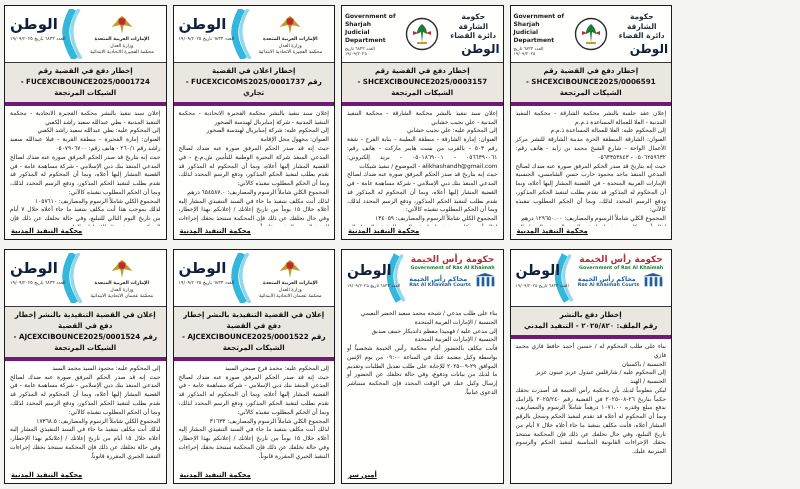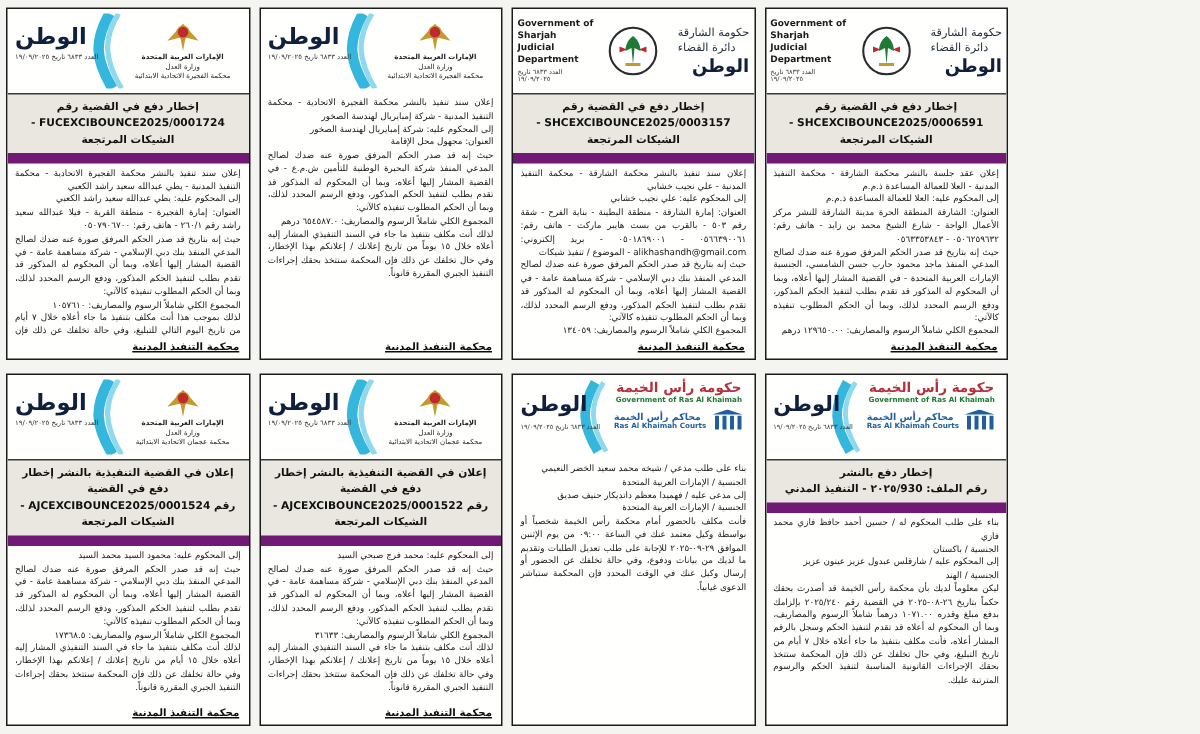--- a/index.html
+++ b/index.html
@@ -14,42 +14,42 @@
   .watan .edition{position:absolute;left:2px;top:27px;font-size:4.6px;color:#333;white-space:nowrap;}
   .ministry{flex:1;display:flex;flex-direction:column;align-items:center;gap:1px;padding-top:1px;}
   .m-line{font-size:4.7px;color:#222;text-align:center;line-height:1.25;direction:rtl;}
   .m-line.b{font-weight:bold;}
   
   .hdr-sharjah{justify-content:space-between;}
   .sh-en{flex:0 0 34%;display:flex;flex-direction:column;gap:2px;}
   .sh-en .en{font-size:6px;font-weight:bold;color:#1c1c1c;line-height:1.3;white-space:pre-line;}
   .sh-en .edition{font-size:4.4px;color:#333;}
   .sh-ar{flex:0 0 34%;display:flex;flex-direction:column;align-items:flex-end;gap:1px;}
-  .sh-ar .callig{font-size:7.5px;font-weight:normal;color:#25303f;text-align:left;line-height:1.3;white-space:pre-line;direction:rtl;}
+  .sh-ar .callig{font-size:7.5px;font-weight:bold;color:#25303f;text-align:center;line-height:1.3;white-space:pre-line;direction:rtl;}
   .sh-ar .word-sm{font-size:12px;font-weight:bold;color:#101f3c;}
   
   .hdr-rak{justify-content:space-between;align-items:flex-start;}
   .watan-rak{position:relative;flex:0 0 38%;height:52px;}
   .watan-rak .swoosh{position:absolute;right:-2px;top:0;height:52px;width:24px;}
   .watan-rak .word{position:absolute;left:2px;top:10px;font-size:14px;font-weight:bold;color:#101f3c;}
   .watan-rak .edition{position:absolute;left:2px;top:31px;font-size:4.4px;color:#333;white-space:nowrap;}
   .rak-block{flex:1;display:flex;flex-direction:column;align-items:center;gap:1px;padding-top:2px;}
   .rak-callig{font-size:9px;font-weight:bold;color:#b5303f;direction:rtl;}
   .rak-en{font-size:4.8px;font-weight:bold;color:#1e7a34;}
   .rak-courts{display:flex;align-items:center;gap:3px;margin-top:2px;}
   .rak-courts .c-txt{display:flex;flex-direction:column;align-items:flex-start;}
   .courts-ar{font-size:6.3px;font-weight:bold;color:#1f5f9e;direction:rtl;}
   .courts-en{font-size:4.8px;font-weight:bold;color:#1f5f9e;}
   
-  .titlebar{background:#e9e7df;border-top:1px solid #3a3a3a;border-bottom:7px solid #701a75;
+  .titlebar{background:#e9e7df;border-top:1px solid #3a3a3a;border-bottom:4px solid #701a75;
             text-align:center;font-weight:bold;font-size:7.1px;line-height:1.55;padding:3px 2px;
             direction:rtl;white-space:pre-line;color:#111;}
   .nbody{flex:1;direction:rtl;font-size:5.85px;line-height:1.5;color:#161616;
          text-align:justify;padding:3px 5px 1px;white-space:pre-line;overflow:hidden;}
-  .sig{direction:rtl;text-align:right;font-size:6.8px;font-weight:bold;text-decoration:underline;
+  .sig{direction:rtl;text-align:left;font-size:6.8px;font-weight:bold;text-decoration:underline;
        padding:1px 6px 4px;color:#0c0c0c;}
 </style>
 </head>
 <body>
 
 <div class="page">
 
   <article class="card">
     <header class="hdr hdr-federal">
       <div class="watan">
@@ -94,20 +94,22 @@
       <div class="ministry">
         <svg width="26" height="21" viewBox="0 0 30 24">
             <path d="M15 2 L3 15 L13 12.5 L15 23 L17 12.5 L27 15 Z" fill="#c49a2c"></path>
             <circle cx="15" cy="8.5" r="4.6" fill="#bf2a2e" stroke="#c49a2c" stroke-width="1"></circle>
           </svg>
         <div class="m-line b">الإمارات العربية المتحدة</div>
         <div class="m-line">وزارة العدل</div>
         <div class="m-line">محكمة الفجيرة الاتحادية الابتدائية</div>
       </div>
     </header>
+    <div class="titlebar">إخطار اعلان في القضية
+رقم FUCEXCICOMS2025/0001737 - تجاري</div>
     <div class="nbody">إعلان سند تنفيذ بالنشر محكمة الفجيرة الاتحادية - محكمة التنفيذ المدنية - شركة إمبايريال لهندسة الصخور
 إلى المحكوم عليه: شركة إمبايريال لهندسة الصخور
 العنوان: مجهول محل الإقامة
 حيث إنه قد صدر الحكم المرفق صورة عنه ضدك لصالح المدعي المنفذ شركة البحيرة الوطنية للتأمين ش.م.ع - في القضية المشار إليها أعلاه، وبما أن المحكوم له المذكور قد تقدم بطلب لتنفيذ الحكم المذكور، ودفع الرسم المحدد لذلك، وبما أن الحكم المطلوب تنفيذه كالآتي:
 المجموع الكلي شاملاً الرسوم والمصاريف: ٦٥٤٥٨٧.٠ درهم
 لذلك أنت مكلف بتنفيذ ما جاء في السند التنفيذي المشار إليه أعلاه خلال ١٥ يوماً من تاريخ إعلانك / إعلانكم بهذا الإخطار، وفي حال تخلفك عن ذلك فإن المحكمة ستتخذ بحقك إجراءات التنفيذ الجبري المقررة قانوناً.</div>
     <div class="sig">محكمة التنفيذ المدنية</div>
   </article>
 
   <article class="card">
@@ -256,20 +258,21 @@
               <rect x="21" y="5" width="3.2" height="11" fill="#1f5f9e"></rect>
             </svg>
         </div>
       </div>
     </header>
     <div class="nbody">بناء على طلب مدعي / شيخه محمد سعيد الخضر النعيمي
 الجنسية / الإمارات العربية المتحدة
 إلى مدعى عليه / فهميدا معظم داتديكار حنيف صديق
 الجنسية / الإمارات العربية المتحدة
 فأنت مكلف بالحضور أمام محكمة رأس الخيمة شخصياً أو بواسطة وكيل معتمد عنك في الساعة ٠٩:٠٠ من يوم الإثنين الموافق ٢٩-٠٩-٢٠٢٥ للإجابة على طلب تعديل الطلبات وتقديم ما لديك من بيانات ودفوع، وفي حالة تخلفك عن الحضور أو إرسال وكيل عنك في الوقت المحدد فإن المحكمة ستباشر الدعوى غيابياً.</div>
+    <div class="sig">أمين سر</div>
   </article>
 
   <article class="card">
     <header class="hdr hdr-rak">
       <div class="watan-rak">
         <svg class="swoosh" viewBox="0 0 26 50">
             <path d="M16 0 C6 18,6 30,18 50" stroke="#35b6dc" stroke-width="7" fill="none"></path>
             <path d="M22 0 C12 16,12 30,24 50" stroke="#8fd9ec" stroke-width="3.5" fill="none"></path>
           </svg>
         <div class="word">الوطن</div>
@@ -287,21 +290,21 @@
               <path d="M1 4 L13 0 L25 4 Z" fill="#1f5f9e"></path>
               <rect x="3" y="5" width="3.2" height="11" fill="#1f5f9e"></rect>
               <rect x="9" y="5" width="3.2" height="11" fill="#1f5f9e"></rect>
               <rect x="15" y="5" width="3.2" height="11" fill="#1f5f9e"></rect>
               <rect x="21" y="5" width="3.2" height="11" fill="#1f5f9e"></rect>
             </svg>
         </div>
       </div>
     </header>
     <div class="titlebar">إخطار دفع بالنشر
-رقم الملف: ٢٠٢٥/930 - التنفيذ المدني</div>
+رقم الملف: ٢٠٢٥/٨٢٠ - التنفيذ المدني</div>
     <div class="nbody">بناء على طلب المحكوم له / حسين أحمد حافظ فازي محمد فازي
 الجنسية / باكستان
 إلى المحكوم عليه / شارقلس عبدول عزيز عينون عزيز
 الجنسية / الهند
 ليكن معلوماً لديك بأن محكمة رأس الخيمة قد أصدرت بحقك حكماً بتاريخ ٢٦-٠٨-٢٠٢٥ في القضية رقم ٢٠٢٥/٢٤٠ بإلزامك بدفع مبلغ وقدره ١٠٧١.٠٠ درهماً شاملاً الرسوم والمصاريف، وبما أن المحكوم له أعلاه قد تقدم لتنفيذ الحكم وسجل بالرقم المشار أعلاه، فأنت مكلف بتنفيذ ما جاء أعلاه خلال ٧ أيام من تاريخ التبليغ، وفي حال تخلفك عن ذلك فإن المحكمة ستتخذ بحقك الإجراءات القانونية المناسبة لتنفيذ الحكم والرسوم المترتبة عليك.</div>
   </article>
 
 </div>
 
 </body></html>

